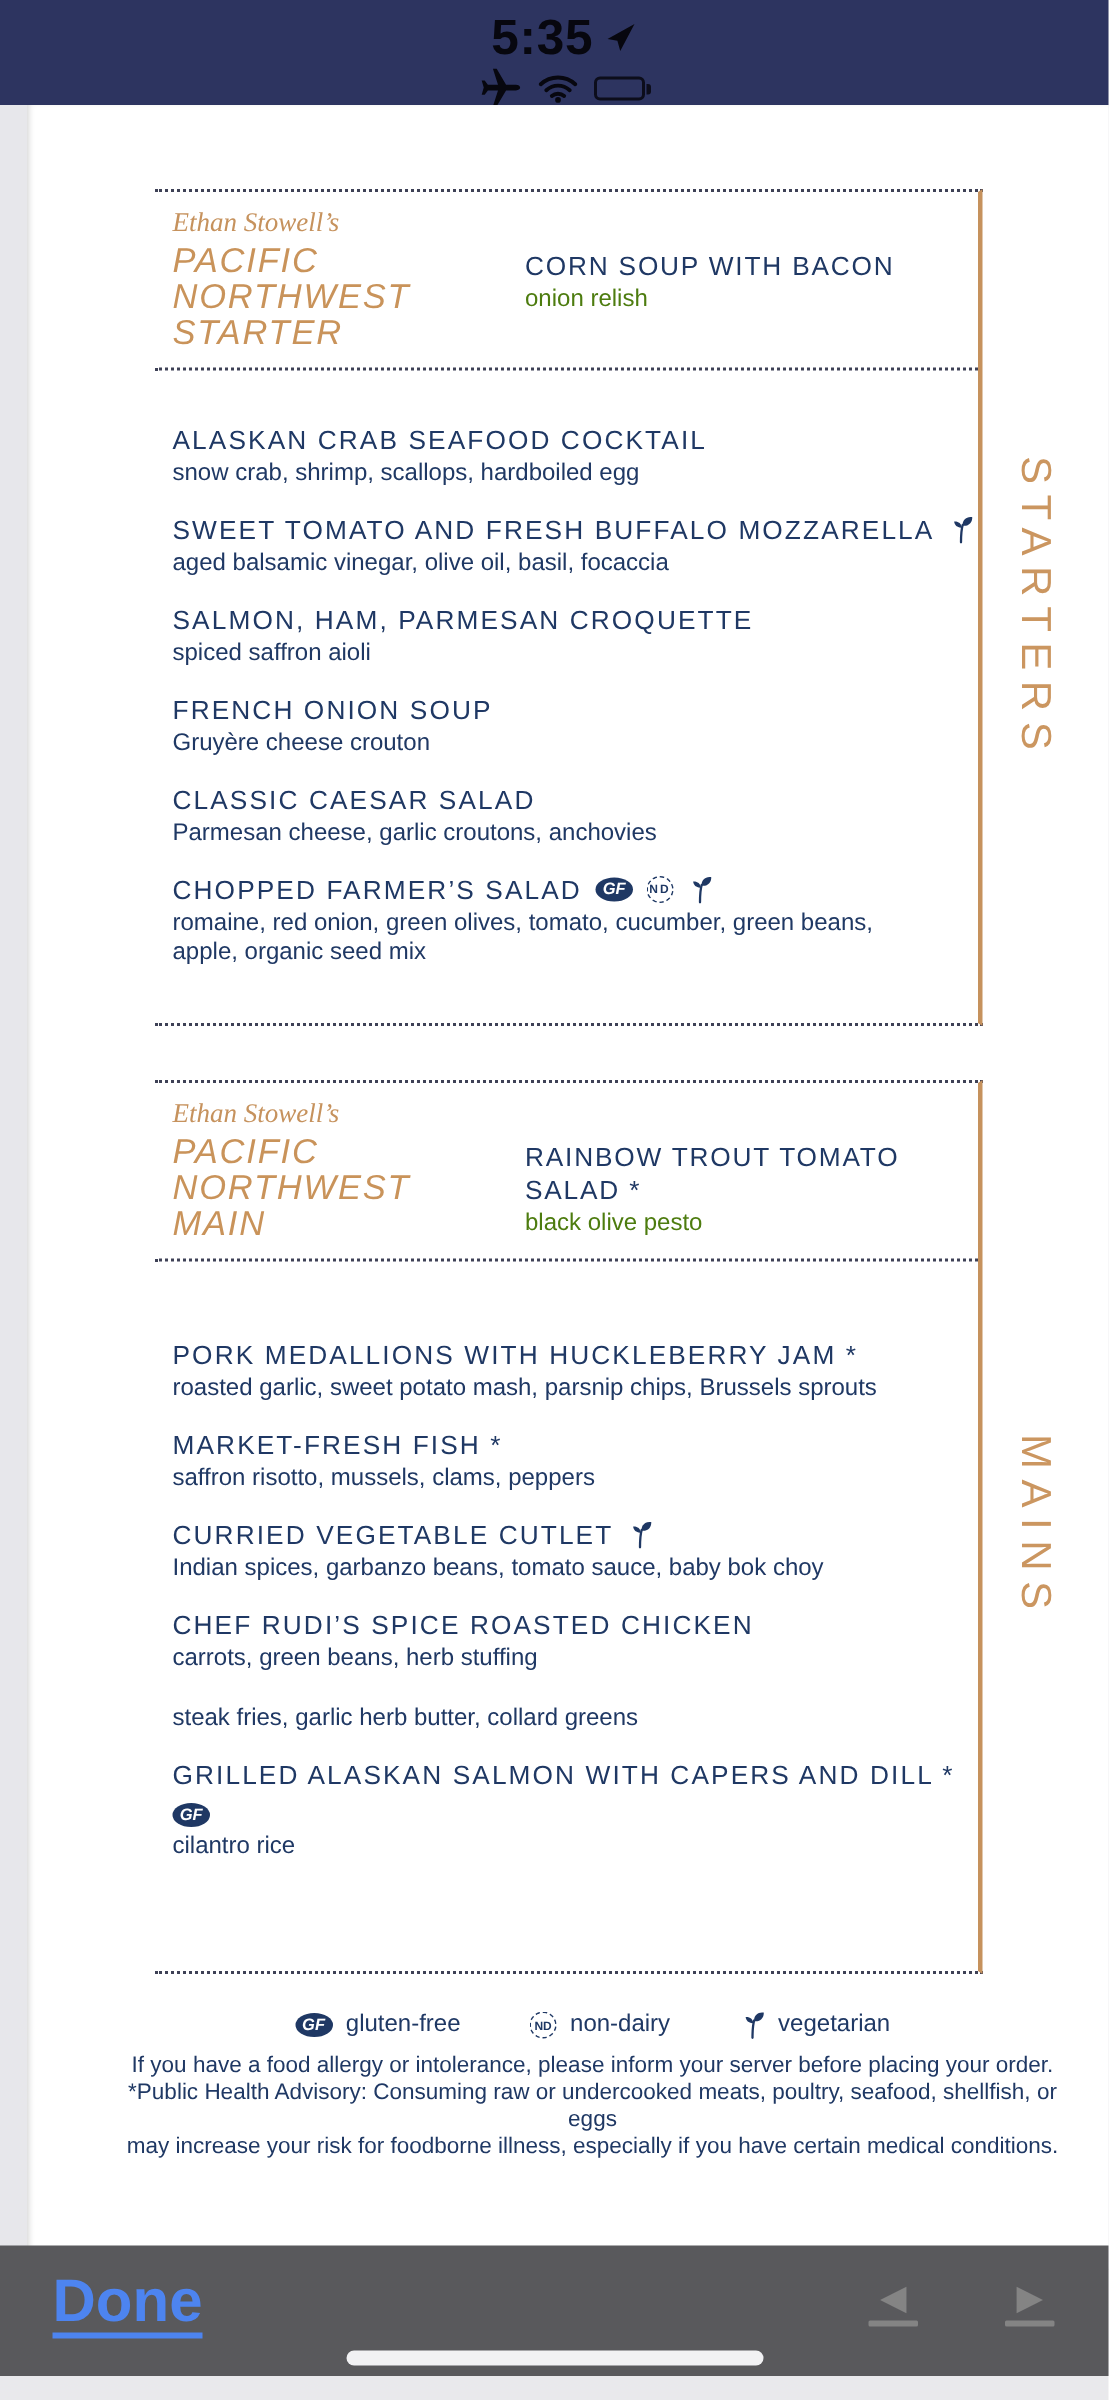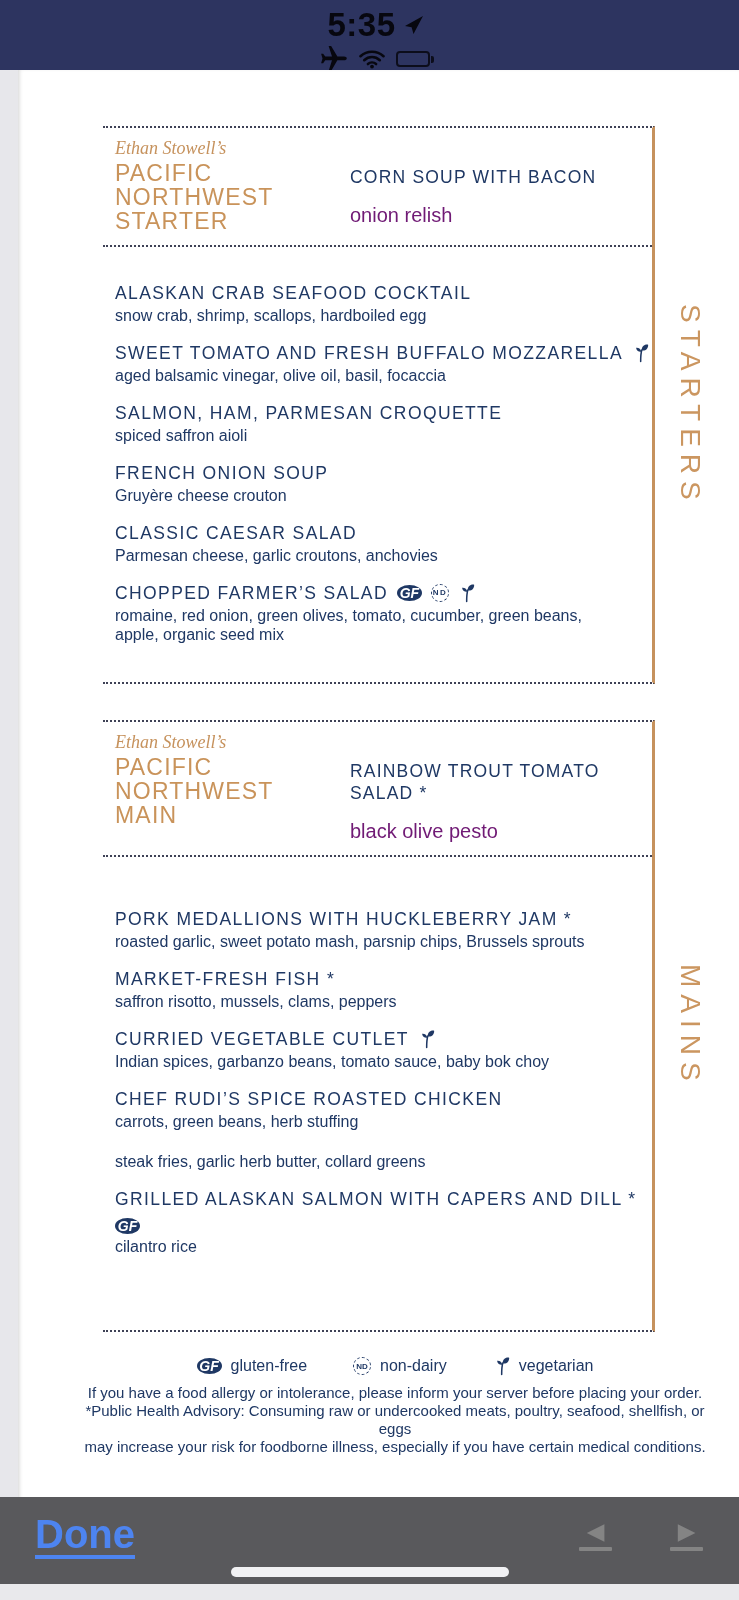--- a/index.html
+++ b/index.html
@@ -34,38 +34,38 @@
     border-top:2px dotted #3e4156;border-bottom:2px dotted #3e4156;
     border-right:3px solid #c6925d;
   }
   .section + .section{margin-top:36px;}
   .section-header{
     display:grid;grid-template-columns:247px 1fr;
     padding:10px 0 12px;border-bottom:2px dotted #3e4156;
   }
   .header-left{padding-left:12px;}
   .brand{font-family:"Liberation Serif",serif;font-style:italic;color:#c6925d;font-size:18px;margin-bottom:2px;}
-  .title-line{color:#c9935a;font-size:23px;line-height:24px;letter-spacing:1.2px;}
+  .title-line{color:#c9935a;font-size:23px;line-height:24px;letter-spacing:1.2px;font-style:italic;}
   .featured{padding-top:28px;padding-right:30px;}
   .featured-name{color:#1f3864;font-size:17.5px;letter-spacing:1.2px;line-height:22px;max-width:300px;}
-  .featured-desc{color:#701a75;font-size:20px;margin-top:16px;}
+  .featured-desc{color:#4d7c0f;font-size:16px;margin-top:3px;}
   .items{display:flex;flex-direction:column;gap:18px;}
   .section-starter .items{padding:36px 0 38px;}
   .section-mains .items{padding:52px 0 74px;}
   .item{padding-left:12px;}
   .item-name{color:#1f3864;font-size:17.5px;letter-spacing:1.4px;line-height:20px;display:flex;align-items:center;gap:9px;flex-wrap:wrap;}
   .item-desc{color:#1f3864;font-size:16px;line-height:19px;margin-top:3px;max-width:505px;}
   .side-label{
     position:absolute;top:0;bottom:0;right:-68px;width:60px;
     display:flex;align-items:center;justify-content:center;
     writing-mode:vertical-rl;color:#cb9660;font-size:28px;letter-spacing:7px;
   }
   
   .badge-gf{display:inline-flex;align-items:center;justify-content:center;width:25px;height:16px;border-radius:50%;
-    background:#1f3864;color:#ffffff;font-size:14px;font-weight:700;font-style:italic;letter-spacing:0;flex:none;}
+    background:#1f3864;color:#ffffff;font-size:11px;font-weight:700;font-style:italic;letter-spacing:0;flex:none;}
   .badge-nd{display:inline-flex;align-items:center;justify-content:center;width:18px;height:18px;border-radius:50%;
     border:1.6px dashed #1f3864;color:#1f3864;font-size:8px;font-weight:700;box-sizing:border-box;flex:none;}
   .veg{display:inline-flex;flex:none;}
   
   .footer{width:640px;margin-left:-28px;text-align:center;}
   .legend{display:flex;justify-content:center;align-items:center;gap:46px;margin:24px 0 8px;}
   .legend-item{display:flex;align-items:center;gap:9px;color:#1f3864;font-size:16px;}
   .advisory-line{color:#1f3864;font-size:15px;line-height:18px;}
   
   .toolbar{

